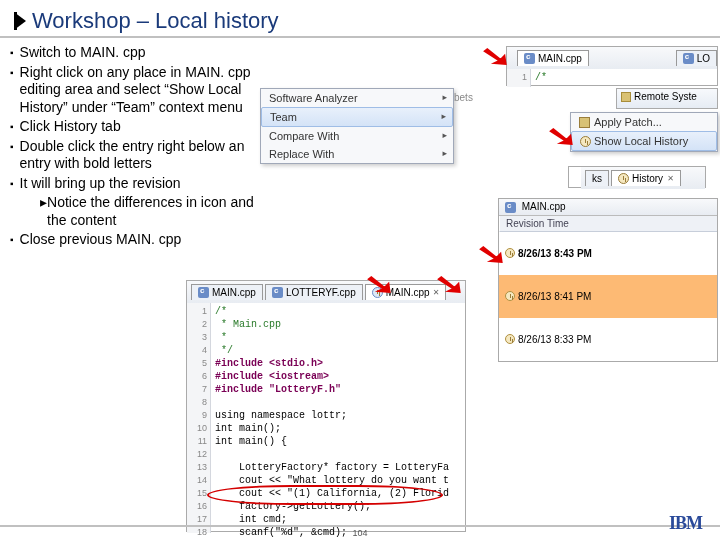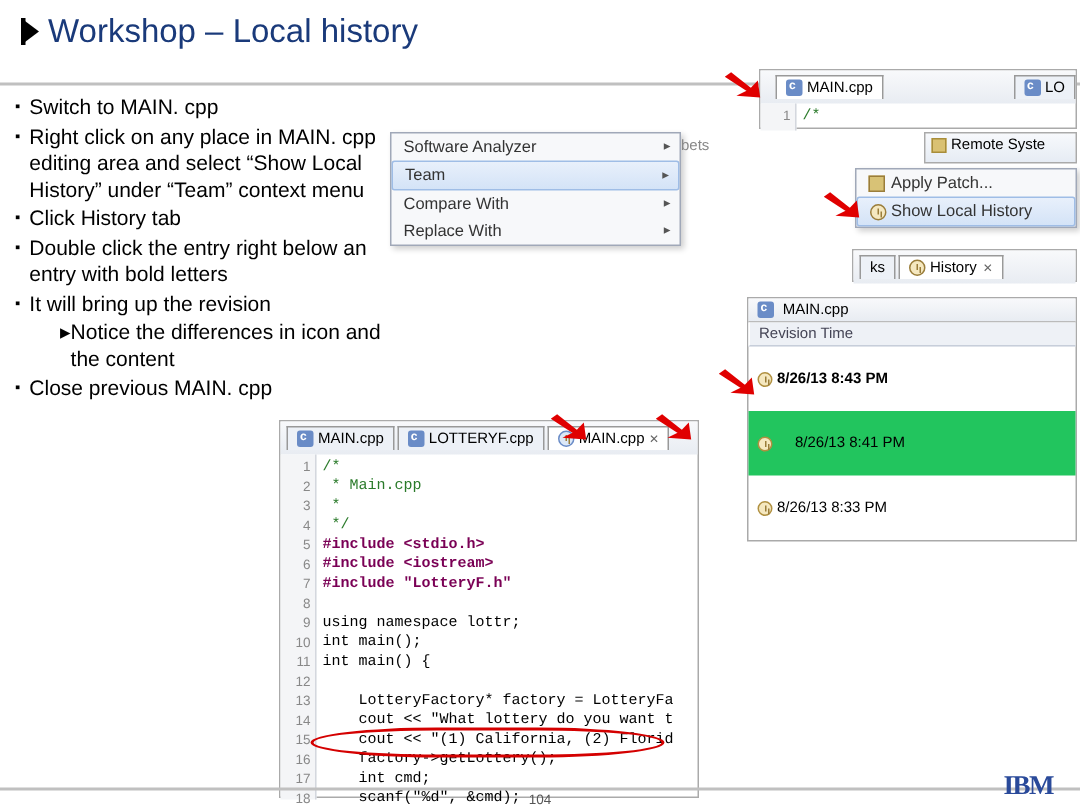--- a/index.html
+++ b/index.html
@@ -1,18 +1,18 @@
 <!DOCTYPE html>
 <html><head>
 <meta charset="utf-8">
 <style>
   * { box-sizing: border-box; margin: 0; padding: 0; }
   body { width: 720px; height: 540px; font-family: Arial, sans-serif; font-size: 13px; position: relative; overflow: hidden; background: #fff; }
   .slide { width: 100%; height: 100%; position: relative; }
-  .title { font-size: 22px; color: #1a3a7a; padding: 8px 0 21px 14px; border-bottom: 2px solid #c0c0c0; display: flex; align-items: center; }
+  .title { font-size: 22px; color: #1a3a7a; padding: 8px 0 2px 14px; border-bottom: 2px solid #c0c0c0; display: flex; align-items: center; }
   .title-arrow { width: 0; height: 0; border-top: 9px solid transparent; border-bottom: 9px solid transparent; border-left: 12px solid #000; margin-right: 6px; position: relative; }
   .title-arrow::before { content: ""; position: absolute; left: -12px; top: -9px; width: 3px; height: 18px; background: #000; }
   .content { display: flex; padding: 6px 0 0 10px; position: relative; }
   .instructions { width: 250px; }
   ul { list-style: none; }
   ul li { margin-bottom: 2px; line-height: 1.25; font-size: 14px; display: flex; }
   .bullet { margin-right: 6px; font-size: 10px; margin-top: 3px; }
   .sub { margin-left: 30px; }
   .sub li::before { content: "▸ "; }
   .screens { position: absolute; left: 200px; top: 46px; width: 520px; height: 480px; }
@@ -27,21 +27,21 @@
   .menu { background: #f7f8fa; border: 1px solid #a0a8b8; box-shadow: 2px 2px 4px rgba(0,0,0,0.2); }
   .menu-item { padding: 3px 22px 3px 8px; font-size: 11px; color: #333; position: relative; }
   .menu-item.sep { border-top: 1px solid #d0d4dc; }
   .menu-item.arrow::after { content: "▸"; position: absolute; right: 6px; font-size: 9px; color: #555; }
   .menu-item.hl { background: linear-gradient(#e8f0fb,#d4e3f7); border: 1px solid #9fbde6; border-radius: 2px; }
   .red-arrow { position: absolute; color: #e00000; font-size: 28px; font-weight: bold; transform: scaleX(1.4); z-index: 50; }
   .history-panel .header { background: linear-gradient(#f8f9fb,#e8ecf2); border-bottom: 1px solid #bbb; padding: 2px 6px; font-size: 10px; }
   .hist-col { background: #eef1f6; color: #445; font-size: 10px; padding: 2px 6px; border-bottom: 1px solid #c7ceda; border-left: 1px solid #fff; }
   .hist-row { padding: 16px 6px; font-size: 10px; display: flex; align-items: center; }
   .hist-row .icon-hist { width: 10px; height: 10px; border-color: #b09040; }
-  .hist-row.sel { background: #22c55e; gap: 12px; }
+  .hist-row.sel { background: #fdba74; }
   .hist-row.bold { font-weight: bold; }
   .code-area { display: flex; }
   .gutter { width: 24px; background: #f4f5f7; border-right: 1px solid #d4d7de; font-size: 9px; color: #888; text-align: right; padding-right: 3px; line-height: 13px; padding-top: 2px; }
   .code { font-family: "Courier New", monospace; font-size: 10px; line-height: 13px; padding: 2px 0 0 4px; color: #000; white-space: pre; }
   .kw { color: #7a0055; font-weight: bold; }
   .cmt { color: #2a7a2a; }
   .red-oval { position: absolute; border: 2px solid #d40000; border-radius: 50%/70%; }
   .footer { position: absolute; bottom: 2px; width: 100%; text-align: center; font-size: 9px; color: #555; border-top: 2px solid #c0c0c0; padding-top: 1px; }
   .ibm-logo { position: absolute; right: 18px; bottom: 6px; font-family: Georgia, serif; letter-spacing: -1px; font-weight: bold; font-size: 18px; color: #2a4a9a; }
 </style>
@@ -133,21 +133,21 @@
           <span style="width:11px;height:11px;background:#d8c276;border:1px solid #9a7d3a;margin-right:4px;"></span>
           <span>Apply Patch...</span>
         </div>
       <div class="menu-item sep hl" style="display:flex;align-items:center;">
           <span class="icon-hist"></span>
           <span>Show Local History</span>
         </div>
     </div>
     <span class="red-arrow" style="left:350px; top:74px;">➘</span>
 
-    <div class="panel" style="left:368px; top:120px; width:150px; height:22px;">
+    <div class="panel" style="left:368px; top:120px; width:138px; height:22px;padding-left:12px;">
       <div class="tab-strip">
         <div class="tab tab-inactive">ks</div>
         <div class="tab">
             <span class="icon-hist"></span>
             <span>History</span> 
             <span style="margin-left:4px;font-size:8px;color:#666;">✕</span>
           </div>
       </div>
     </div>
 

